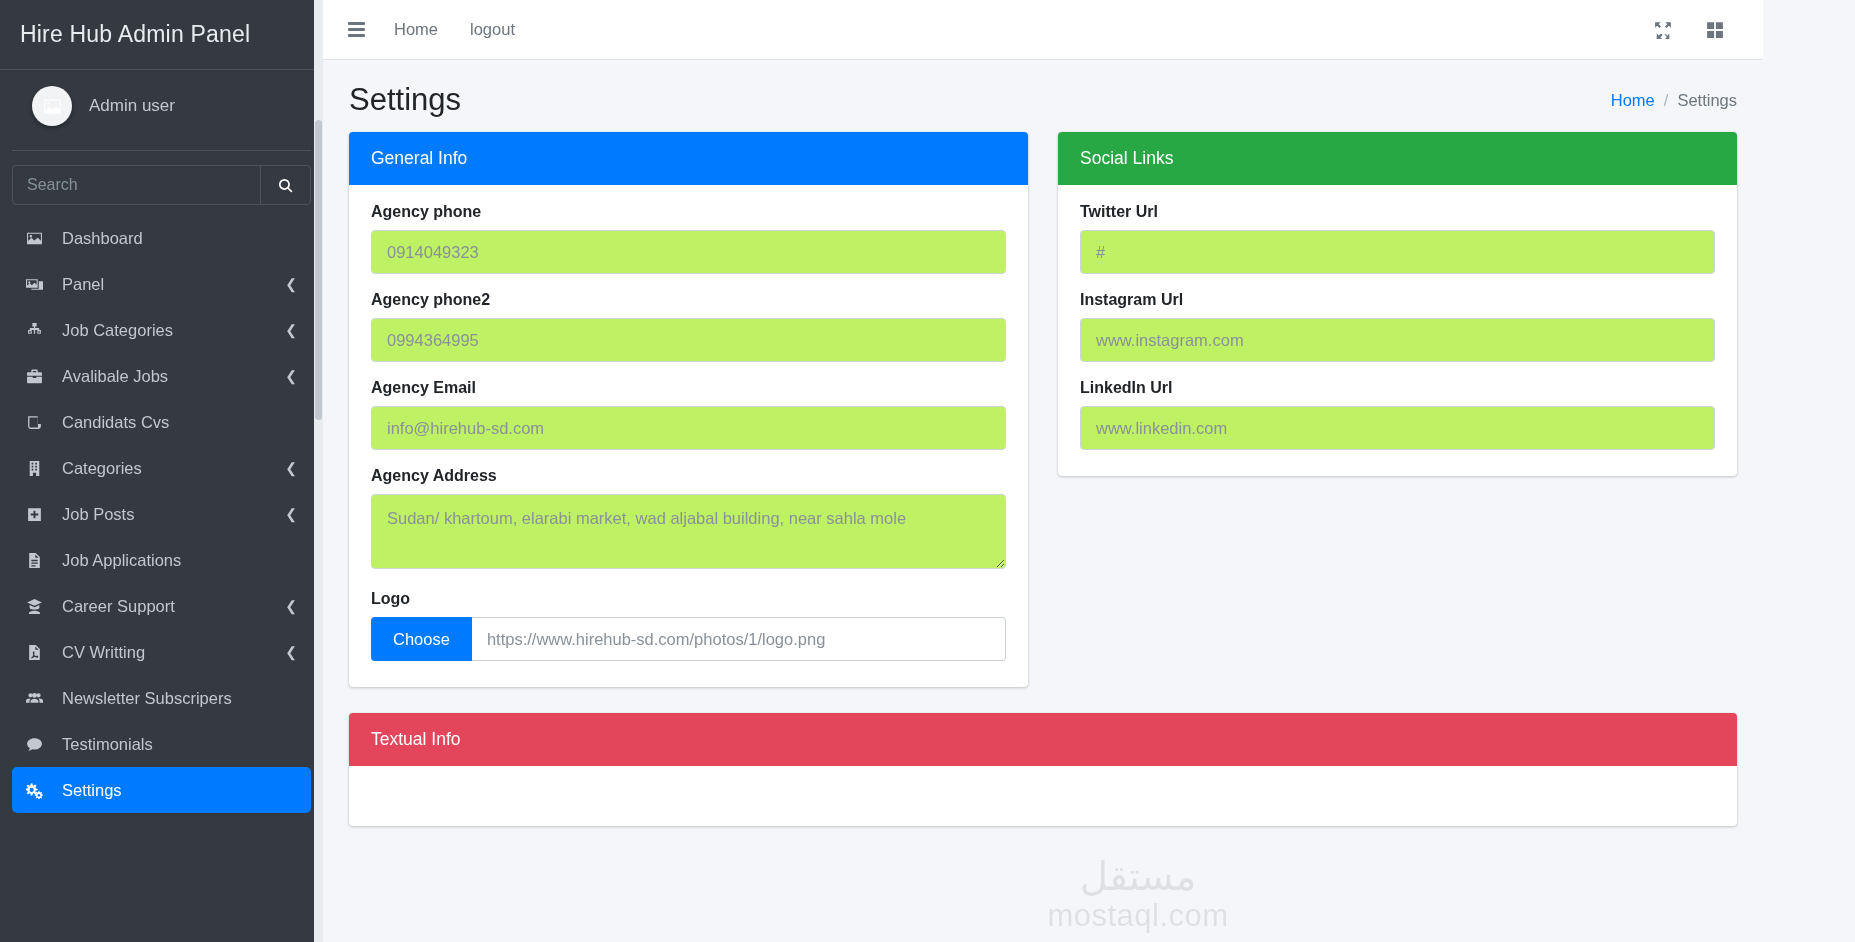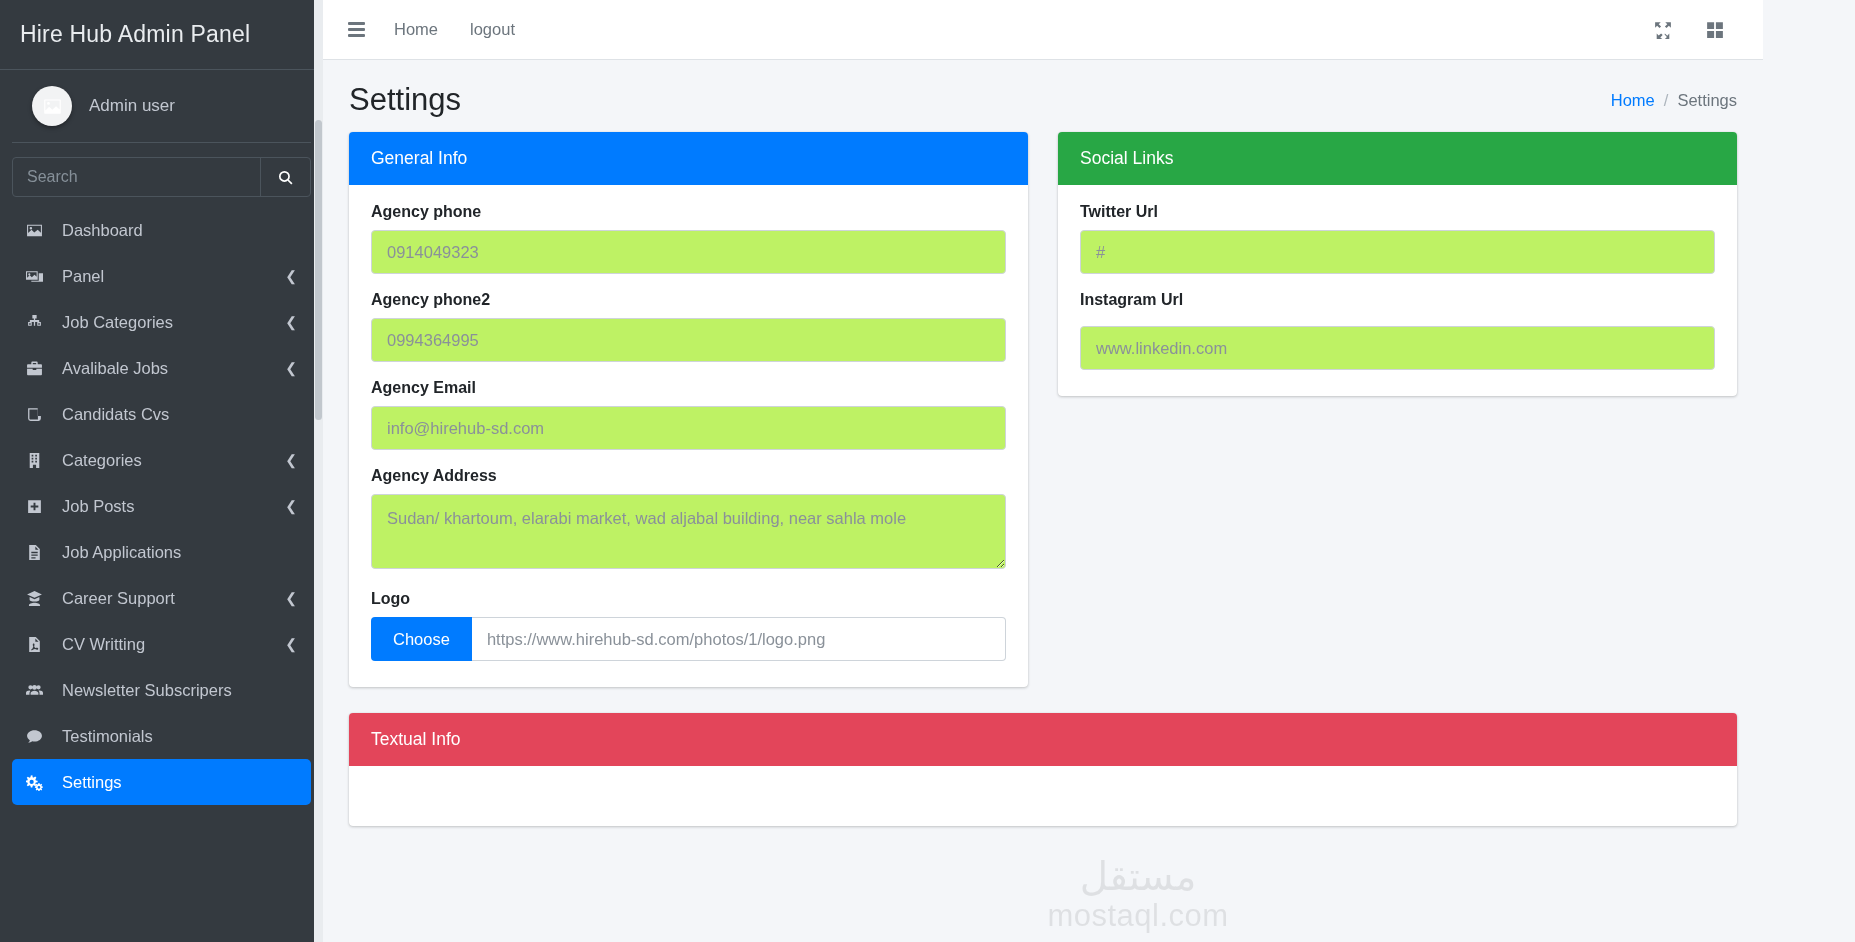--- a/index.html
+++ b/index.html
@@ -24,21 +24,21 @@
     padding: 0 20px;
     border-bottom: 1px solid #4b545c;
     color: #e9ecef;
     font-size: 23px;
     font-weight: 300;
     letter-spacing: .2px;
     white-space: nowrap;
   }
   .user-panel {
     display: flex; align-items: center;
-    padding: 16px 10px 16px 20px;
+    padding: 16px 10px 24px 20px;
     border-bottom: 1px solid #4b545c;
     margin: 0 12px;
   }
   .avatar {
     width: 40px; height: 40px; border-radius: 50%;
     background: #f2f3f4;
     display: flex; align-items: center; justify-content: center;
     box-shadow: 0 2px 4px rgba(0,0,0,.35);
     flex: 0 0 auto;
   }
@@ -436,23 +436,25 @@
           <div class="card-body">
 
 
             <div class="form-group">
               <label class="form-label">Twitter Url</label>
               <input class="form-control" placeholder="#" style="">
             </div>
 
             <div class="form-group">
               <label class="form-label">Instagram Url</label>
-            </div>
-
-            <div class="form-group">
+              <input class="form-control" placeholder="www.instagram.com" style="">
+            </div>
+
+            <div class="form-group">
+              <label class="form-label">LinkedIn Url</label>
               <input class="form-control" placeholder="www.linkedin.com" style="">
             </div>
 
           </div>
         </div>
       </div>
 
       <div class="full-col">
         <div class="card textual">
           <div class="card-head red">Textual Info</div>

